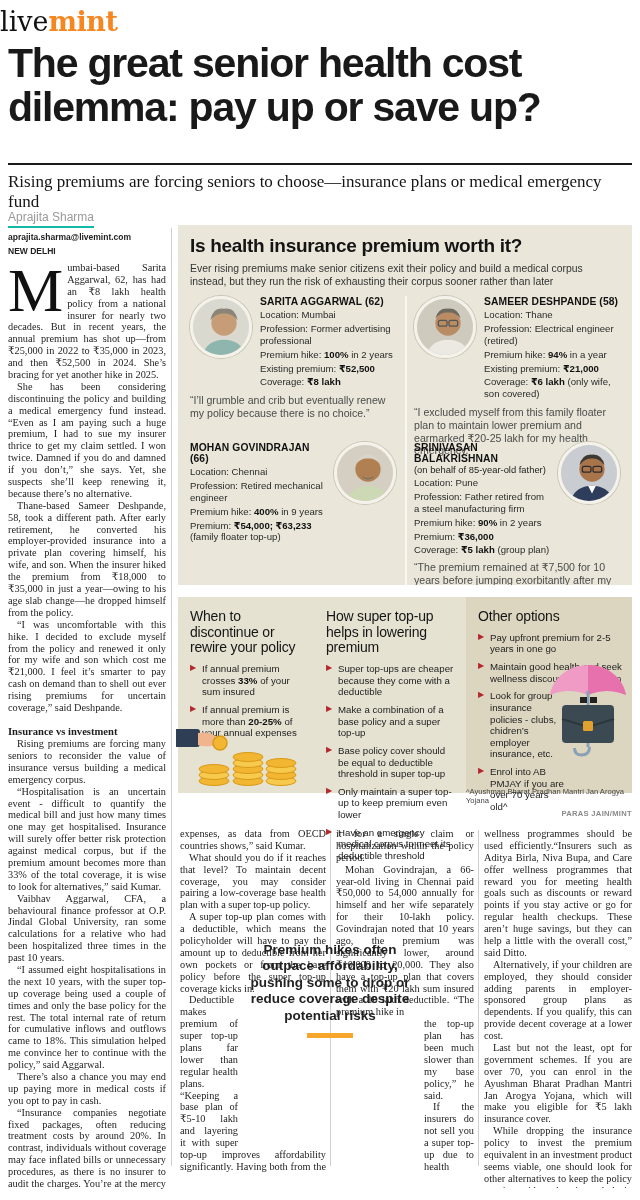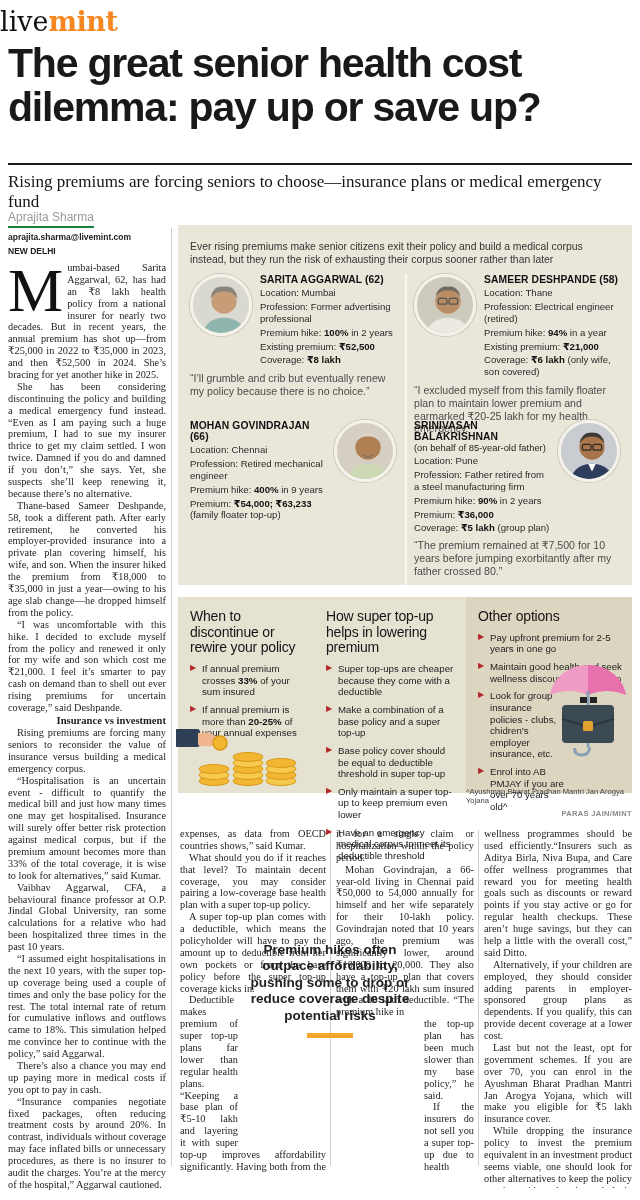--- a/index.html
+++ b/index.html
@@ -12,29 +12,29 @@
   .masthead .live { color:#111; font-weight:normal; }
   .masthead .mint { color:#F6861F; font-weight:bold; letter-spacing:-.5px; }
 
   
   .headline { position:absolute; top:42px; left:8px; width:624px; font-family:"Liberation Sans","DejaVu Sans",sans-serif; font-weight:bold; font-size:41px; letter-spacing:-1.2px; line-height:1.07; color:#191919; }
   .head-rule { position:absolute; top:163px; left:8px; width:624px; height:2px; background:#1a1a1a; }
   .subhead { position:absolute; top:172px; left:8px; width:624px; font-size:17px; color:#151515; }
 
   
   .byline { position:absolute; top:207px; left:8px; width:158px; font-family:"Liberation Sans","DejaVu Sans",sans-serif; }
-  .byline .author { font-size:12px; color:#9a9a9a; padding-bottom:2px; border-bottom:2px solid #15803d; display:inline-block; }
+  .byline .author { font-size:12px; color:#9a9a9a; padding-bottom:2px; border-bottom:2px solid #14b8a6; display:inline-block; }
   .byline .email { font-size:8.5px; font-weight:bold; color:#222; margin-top:4px; }
   .byline .dateline { font-size:8.5px; font-weight:bold; color:#222; margin-top:4px; }
 
   
   .acol { font-size:10.3px; line-height:1.155; text-align:justify; color:#1d1d1d; }
   .acol p { text-indent:9px; }
   .acol p.noind { text-indent:0; }
-  .acol h4 { font-size:10.6px; font-weight:bold; text-align:right; margin:1px 0 0; }
+  .acol h4 { font-size:10.6px; font-weight:bold; text-align:left; margin:12px 0 0; }
   .col1 { position:absolute; top:262px; left:8px; width:158px; height:928px; overflow:hidden; }
   .dropcap { float:left; font-size:62px; line-height:.78; font-weight:normal; padding:4px 4px 0 0; color:#111; }
   .vr { position:absolute; background:#cfcfcf; width:1px; }
   .vr1 { left:171px; top:228px; height:938px; }
   .vr2 { left:330px; top:830px; height:336px; }
   .vr3 { left:478px; top:830px; height:336px; }
 
   .col2 { position:absolute; top:828px; left:180px; width:146px; height:345px; overflow:hidden; }
   .col3 { position:absolute; top:828px; left:336px; width:138px; height:345px; overflow:hidden; }
   .col4 { position:absolute; top:828px; left:484px; width:148px; height:360px; overflow:hidden; }
@@ -117,20 +117,21 @@
     <p>“Hospitalisation is an uncertain event - difficult to quantify the medical bill and just how many times one may get hospitalised. Insurance will surely offer better risk protection against medical corpus, but if the premium amount becomes more than 33% of the total coverage, it is wise to look for alternatives,” said Kumar.</p>
     <p>Vaibhav Aggarwal, CFA, a behavioural finance professor at O.P. Jindal Global University, ran some calculations for a relative who had been hospitalized three times in the past 10 years.</p>
     <p>“I assumed eight hospitalisations in the next 10 years, with the super top-up coverage being used a couple of times and only the base policy for the rest. The total internal rate of return for cumulative inflows and outflows came to 18%. This simulation helped me convince her to continue with the policy,” said Aggarwal.</p>
     <p>There’s also a chance you may end up paying more in medical costs if you opt to pay in cash.</p>
     <p>“Insurance companies negotiate fixed packages, often reducing treatment costs by around 20%. In contrast, individuals without coverage may face inflated bills or unnecessary procedures, as there is no insurer to audit the charges. You’re at the mercy of the hospital,” Aggarwal cautioned.</p>
 
   </div>
 
   <div class="ig">
     <div class="ig-a">
+      <div class="ig-title">Is health insurance premium worth it?</div>
       <div class="ig-intro">Ever rising premiums make senior citizens exit their policy and build a medical corpus instead, but they run the risk of exhausting their corpus sooner rather than later</div>
       <div class="profiles">
         <div class="pdivider"></div>
 
         <div class="prow prow1">
 
           <div class="pcard">
             <div class="phead">
               <div class="photo">
                 <svg width="62" height="62" viewBox="0 0 64 64">

